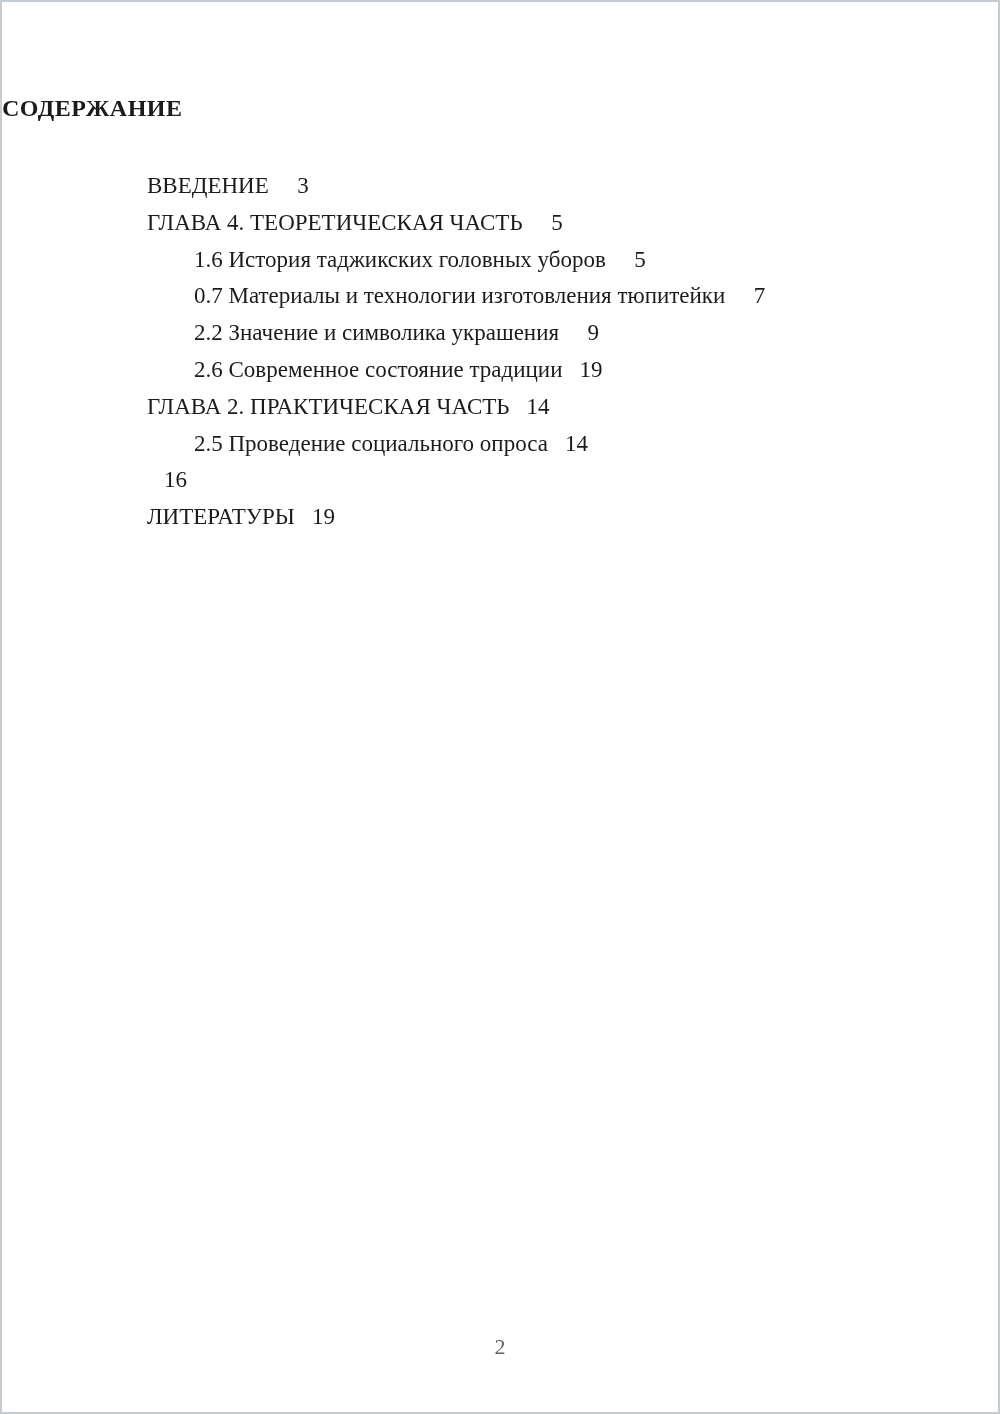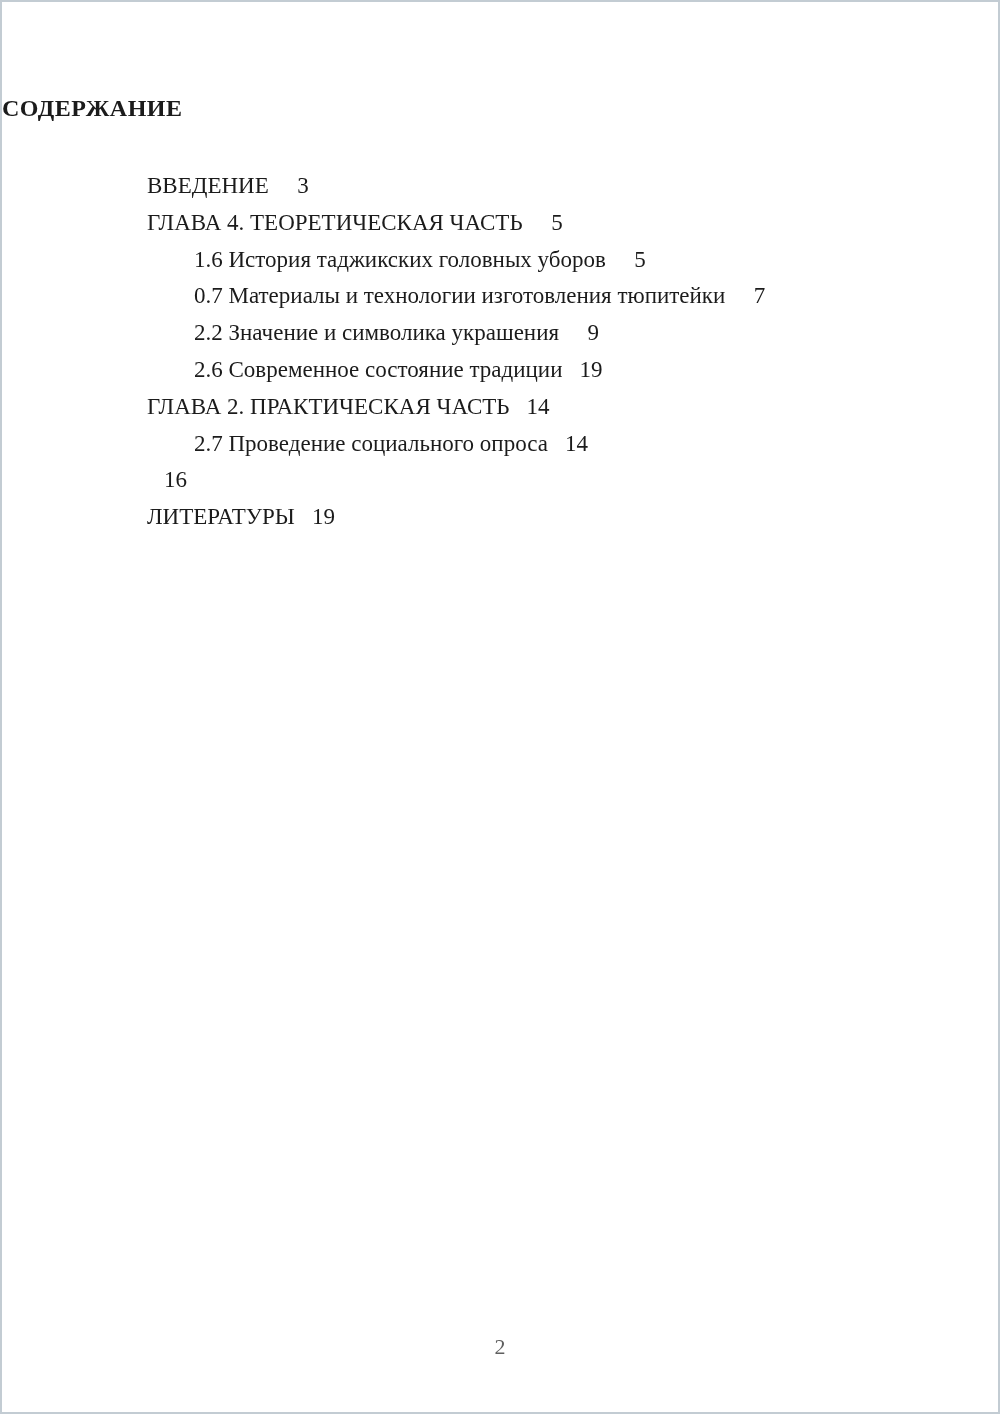--- a/index.html
+++ b/index.html
@@ -98,21 +98,21 @@
     </div>
       <div class="toc-row indent-1">
       <span class="toc-label">2.6 Современное состояние традиции</span>
       <span class="toc-page">19</span>
     </div>
       <div class="toc-row">
       <span class="toc-label">ГЛАВА 2. ПРАКТИЧЕСКАЯ ЧАСТЬ</span>
       <span class="toc-page">14</span>
     </div>
       <div class="toc-row indent-1">
-      <span class="toc-label">2.7 Проведение социального опроса</span>
+      <span class="toc-label">2.5 Проведение социального опроса</span>
       <span class="toc-page">14</span>
     </div>
       <div class="toc-row indent-1">
       <span class="toc-page">16</span>
     </div>
       <div class="toc-row">
       <span class="toc-label">ЛИТЕРАТУРЫ</span>
       <span class="toc-page">19</span>
     </div>
     </div>

